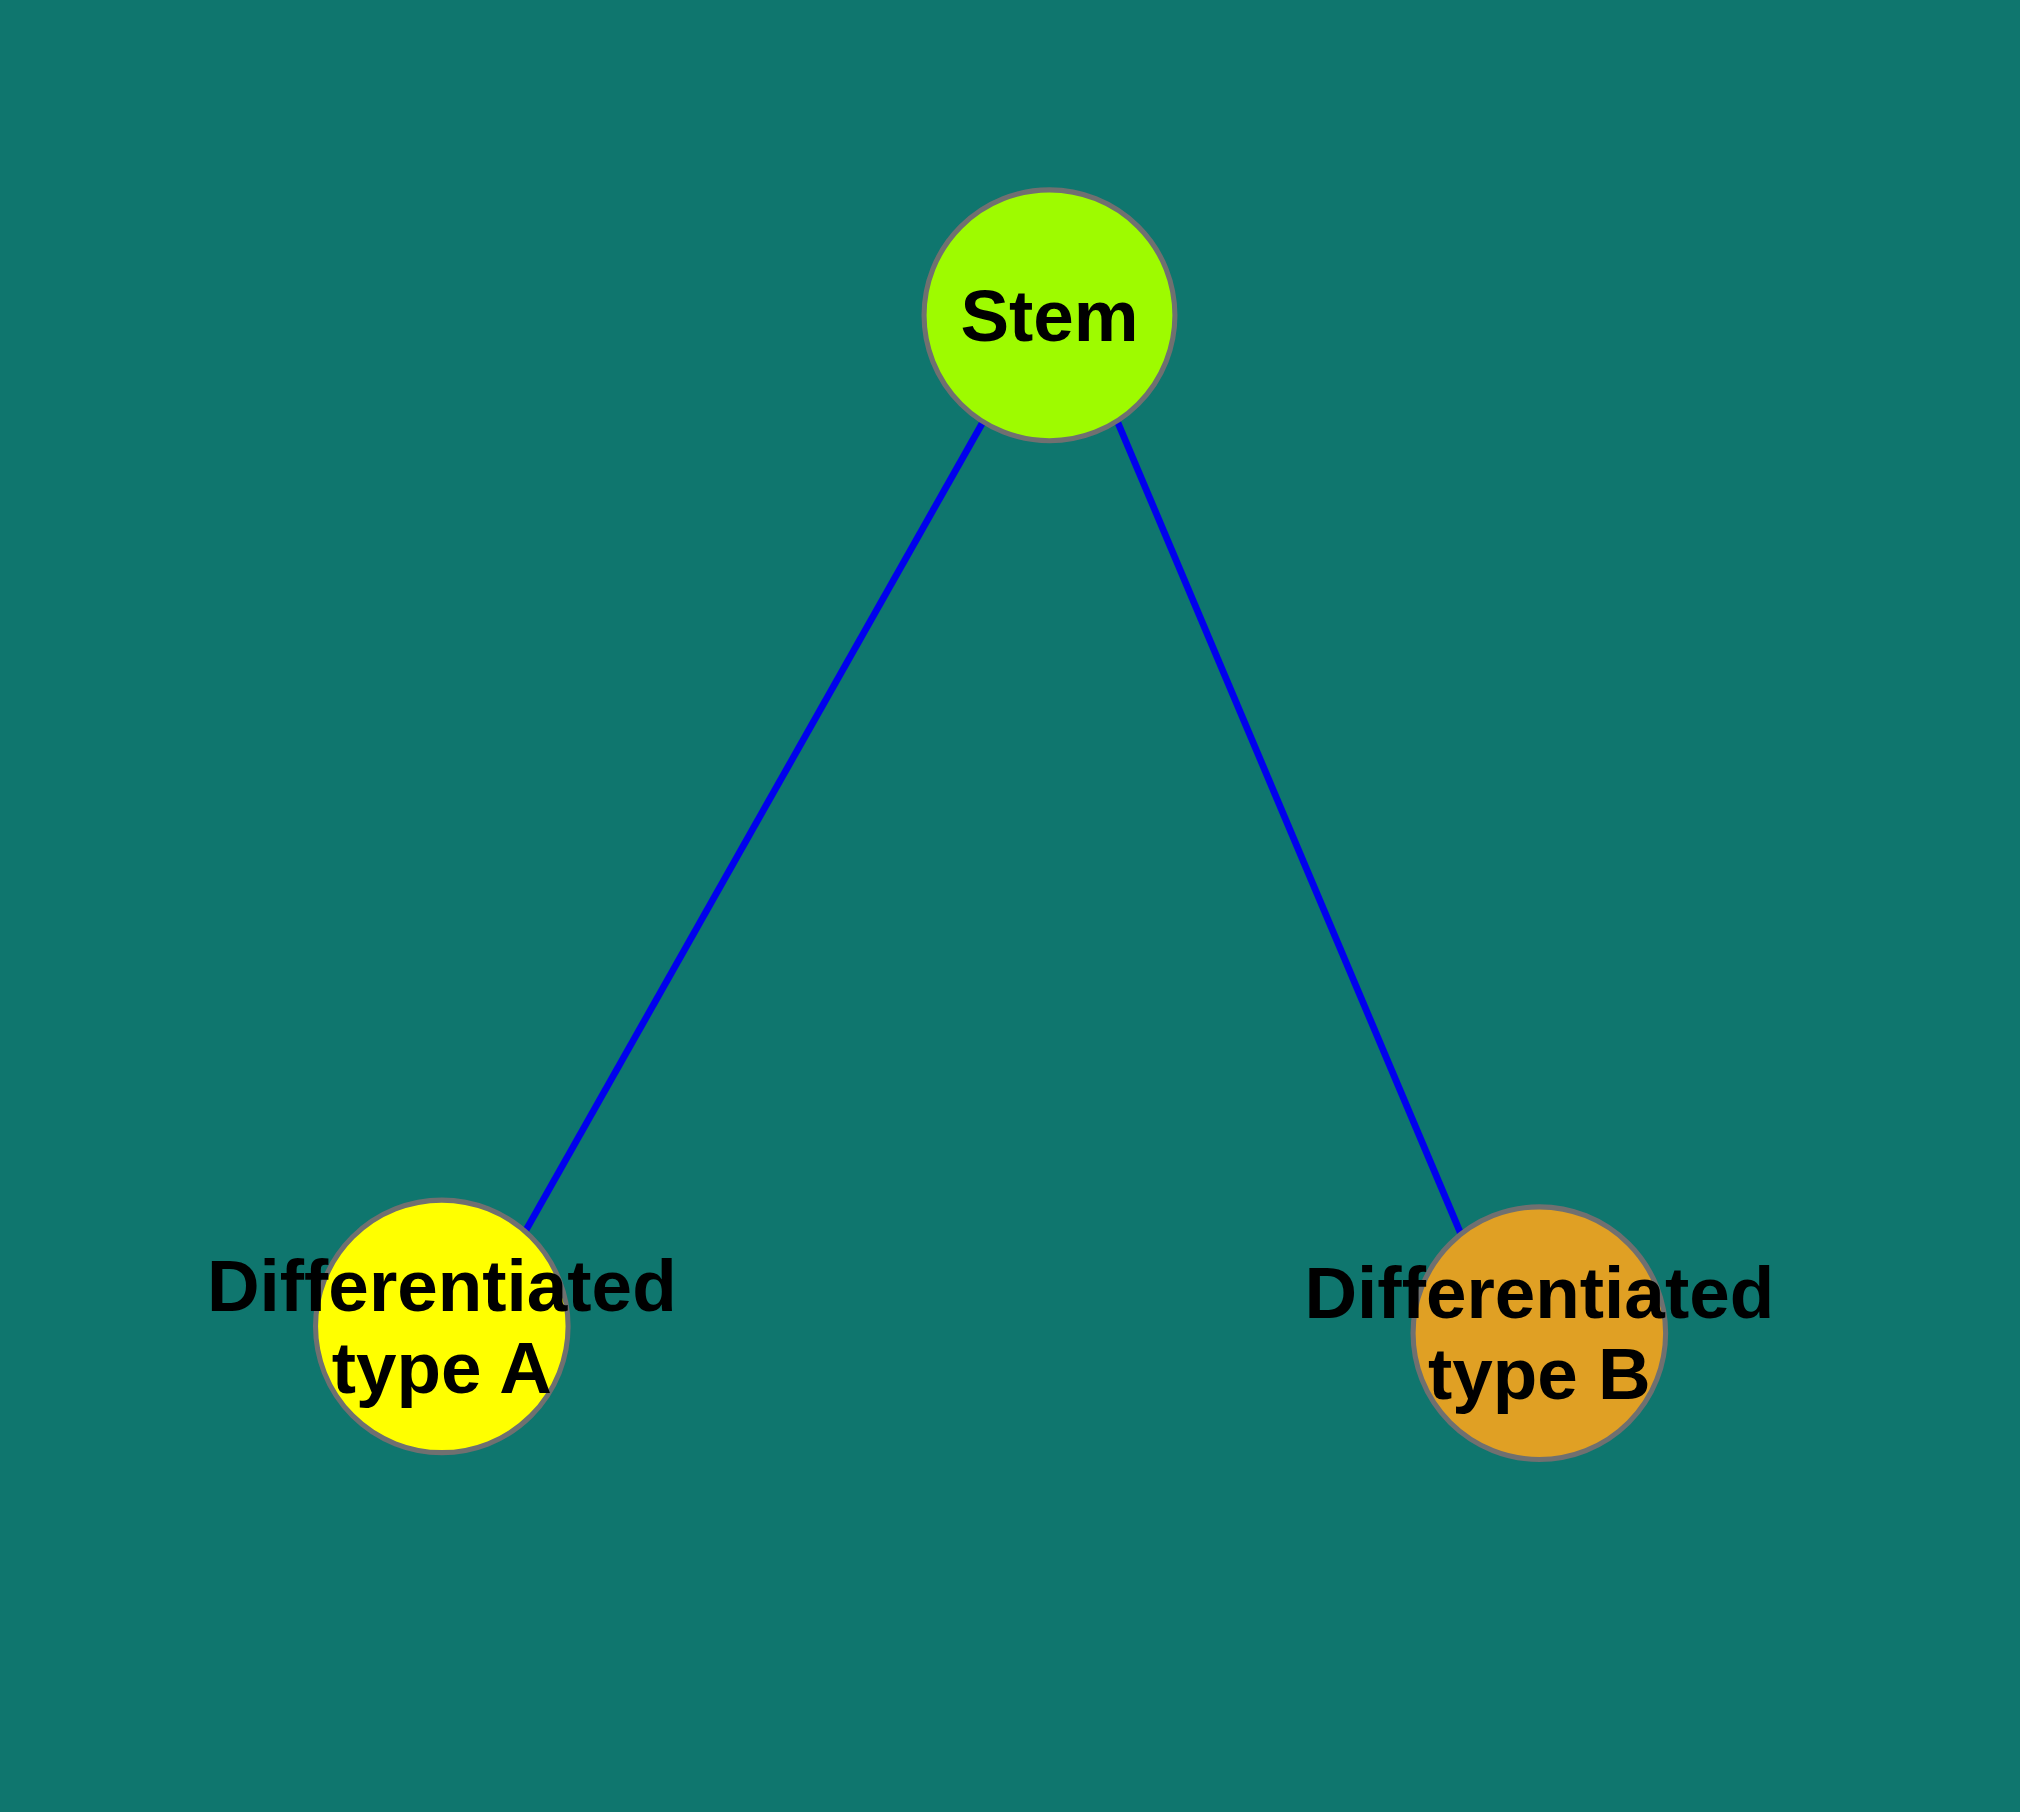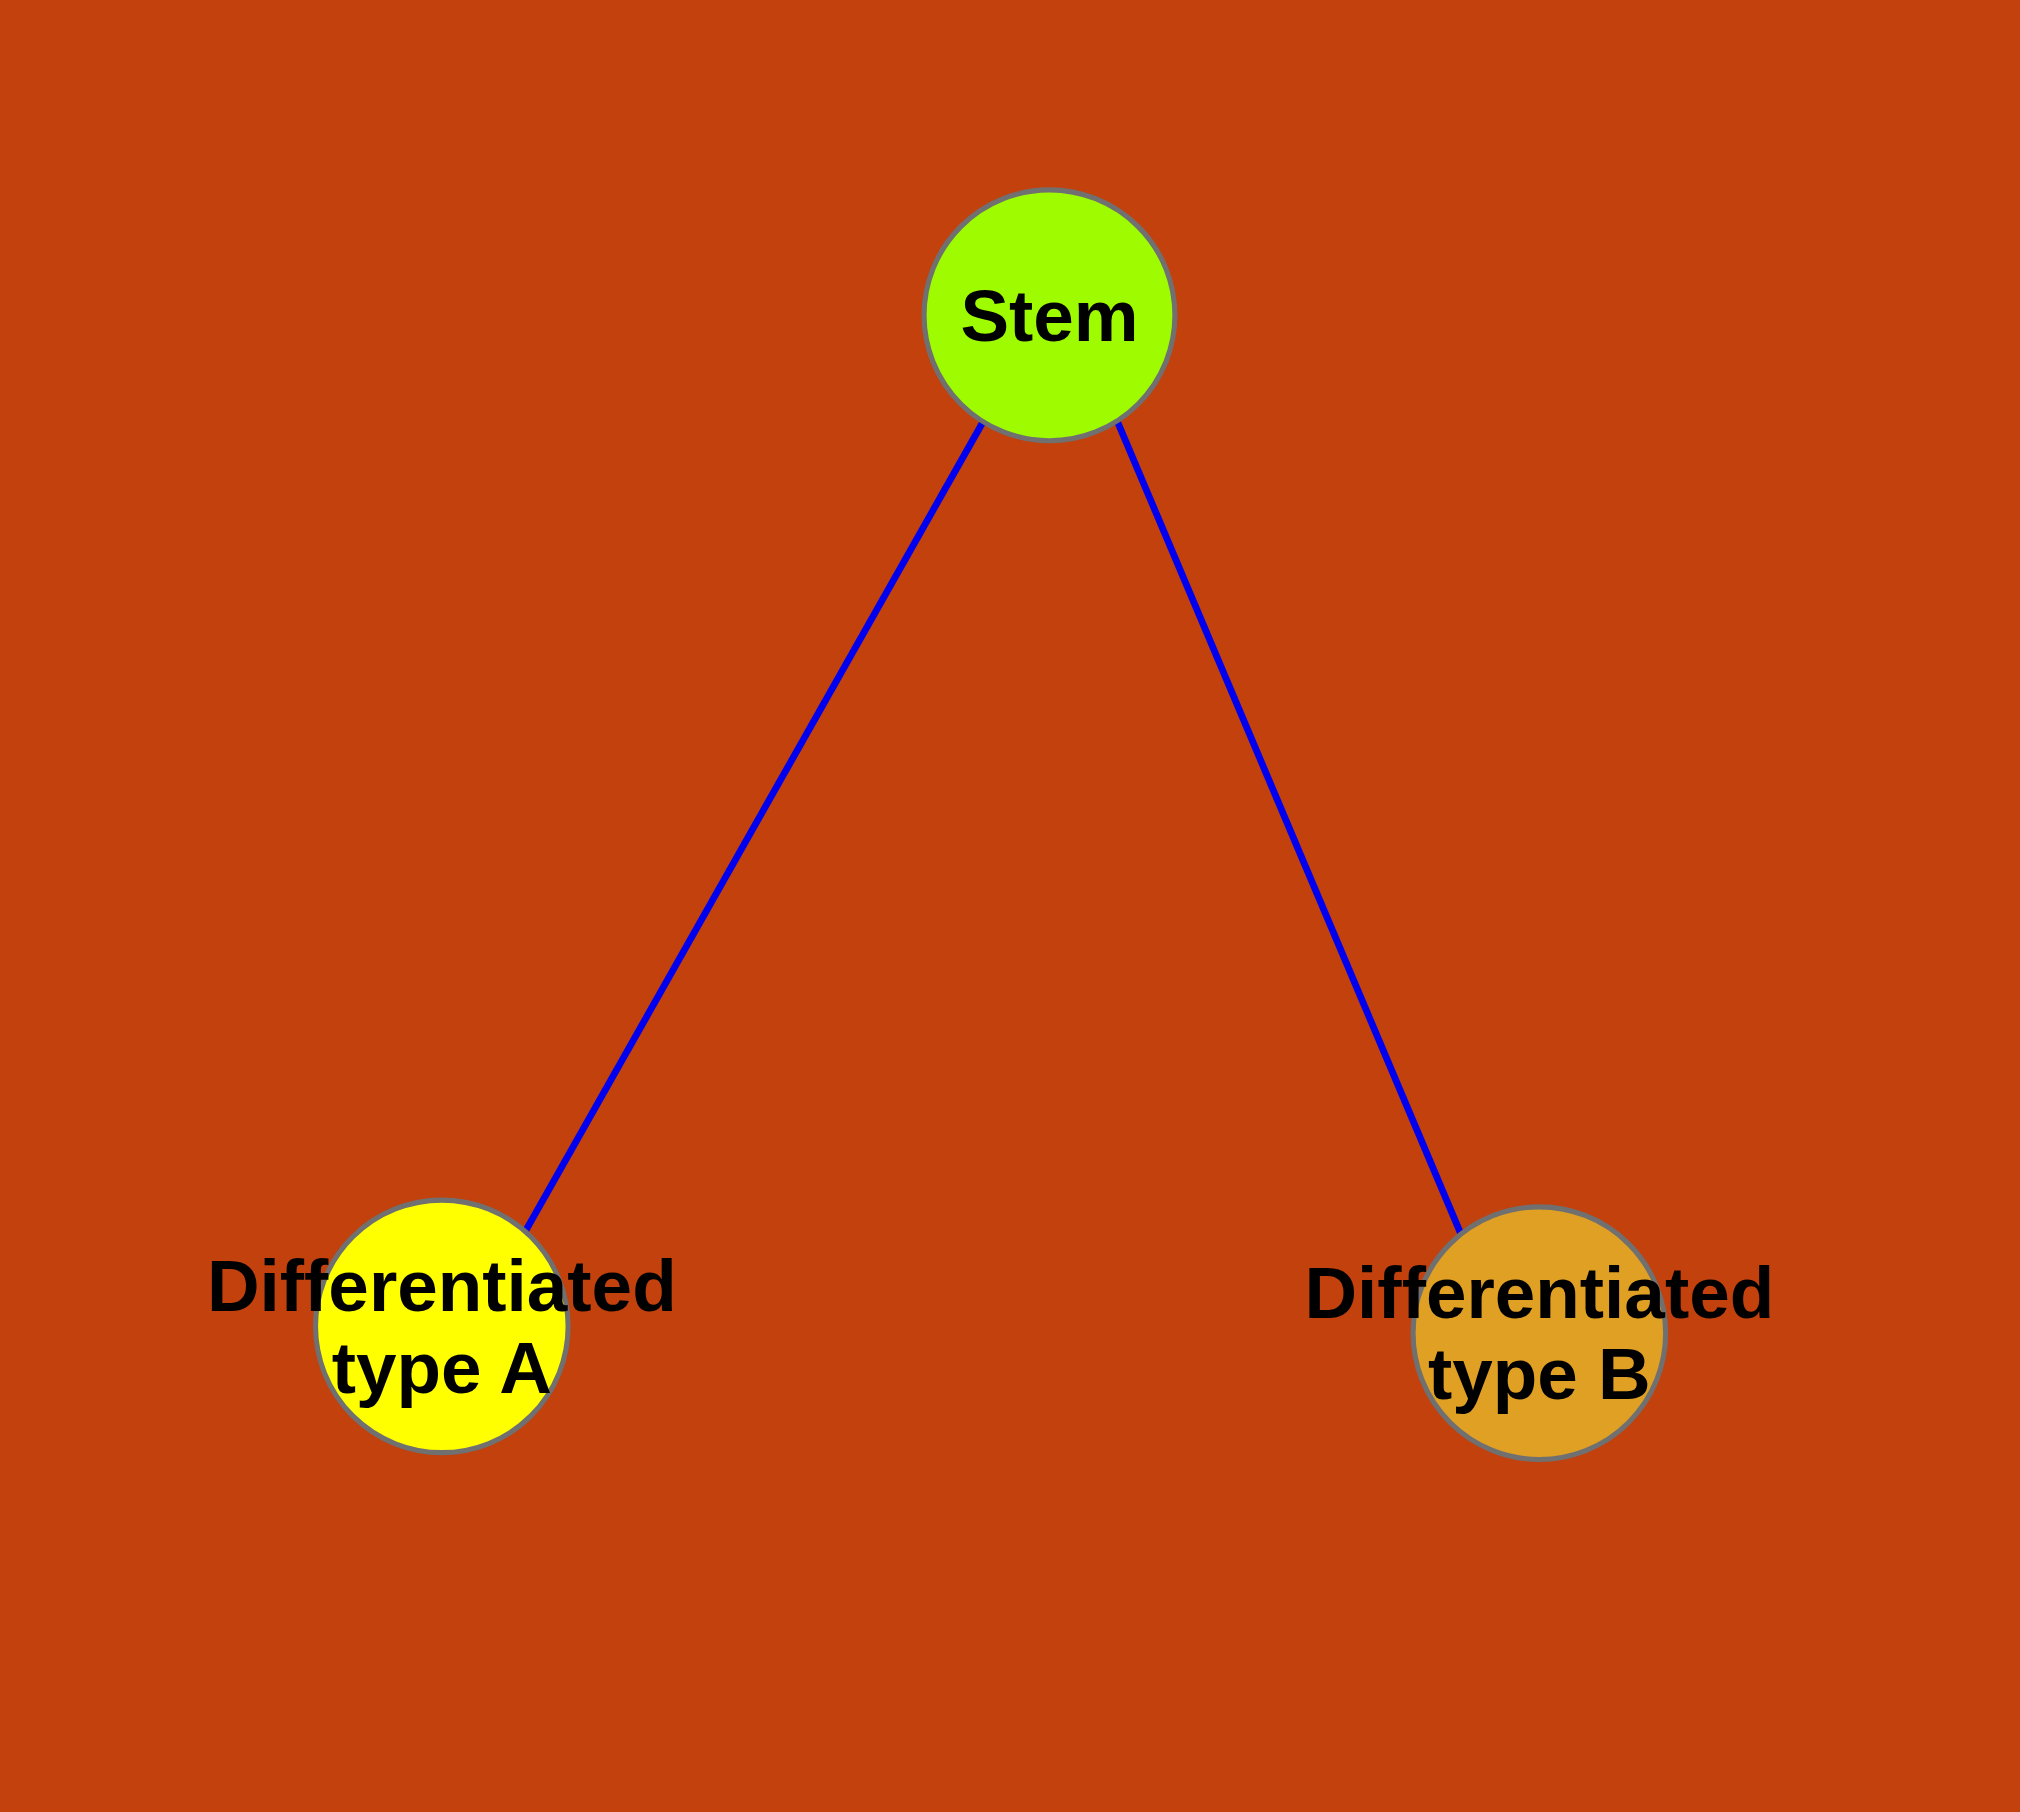--- a/index.html
+++ b/index.html
@@ -30,21 +30,21 @@
     font-weight: bold;
     fill: #000000;
     text-anchor: middle;
     font-family: "Liberation Sans", sans-serif;
     paint-order: normal;
   }
 </style>
 </head>
 <body>
 
-<div id="graph-canvas" style="background: #c2410c;">
+<div id="graph-canvas" style="background: #0f766e;">
   <svg id="graph-svg" viewBox="0 0 2384 2138">
 
     <g>
       <line stroke="#0000ee" stroke-width="8" stroke-linecap="butt" x1="1160" y1="497" x2="620" y2="1452"></line>
       <line stroke="#0000ee" stroke-width="8" stroke-linecap="butt" x1="1318" y1="497" x2="1723" y2="1455"></line>
     </g>
 
     <g>
       <circle stroke="#707070" stroke-width="6" cx="1238" cy="372" r="148" fill="#9efb00"></circle>
       <circle stroke="#707070" stroke-width="6" cx="521" cy="1565" r="149" fill="#ffff00"></circle>

